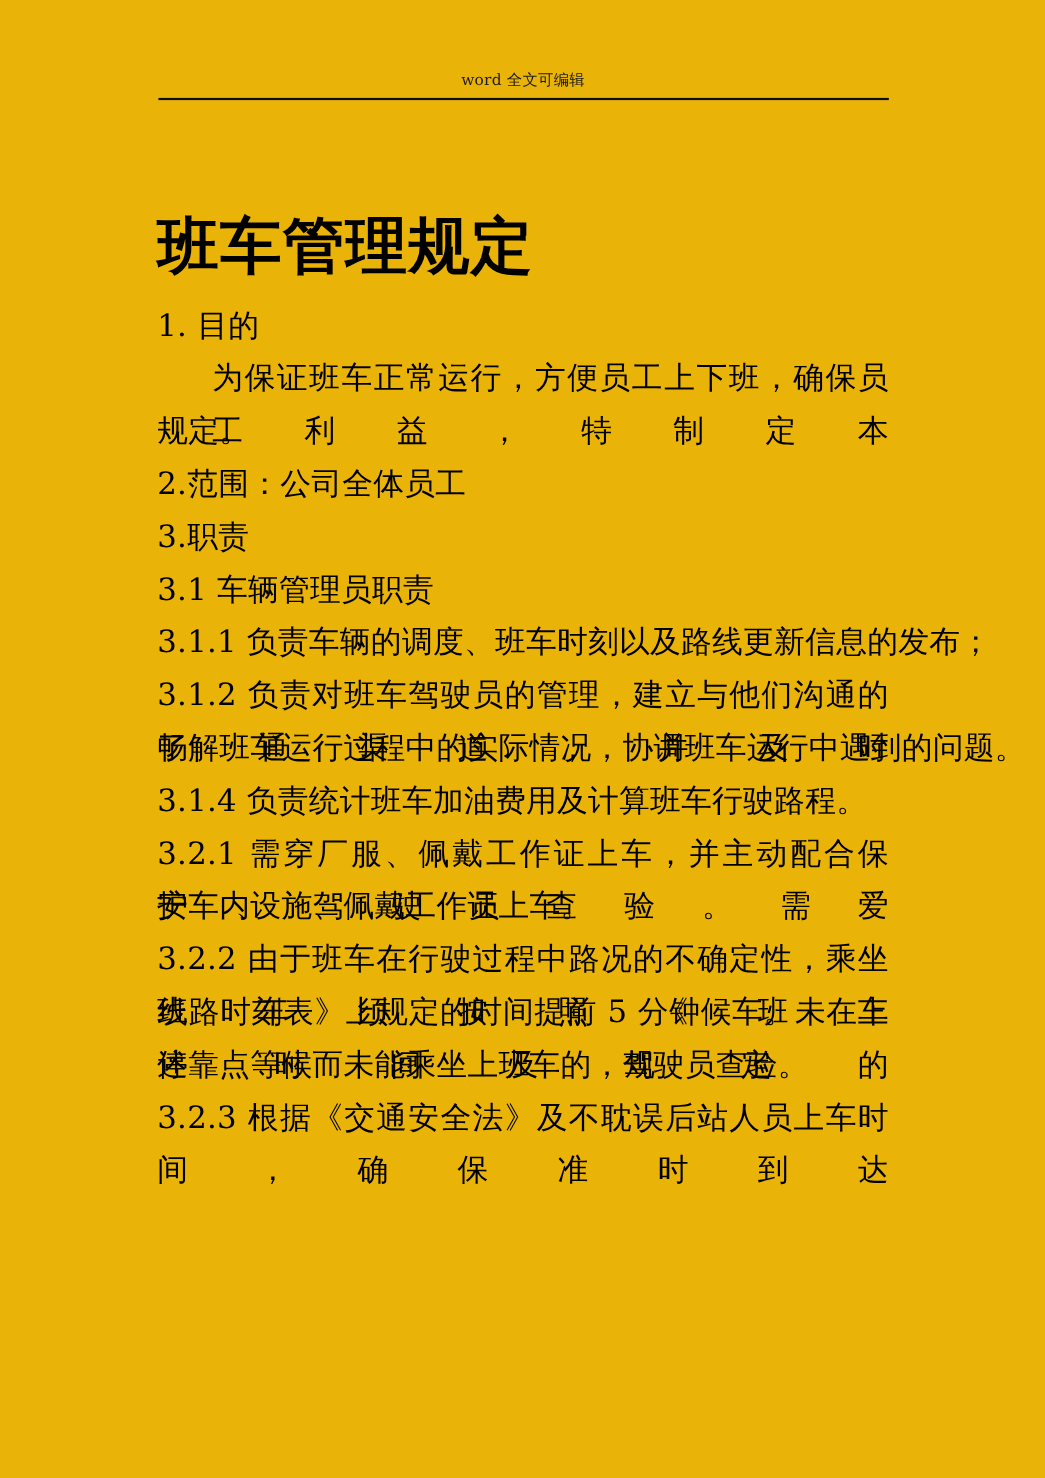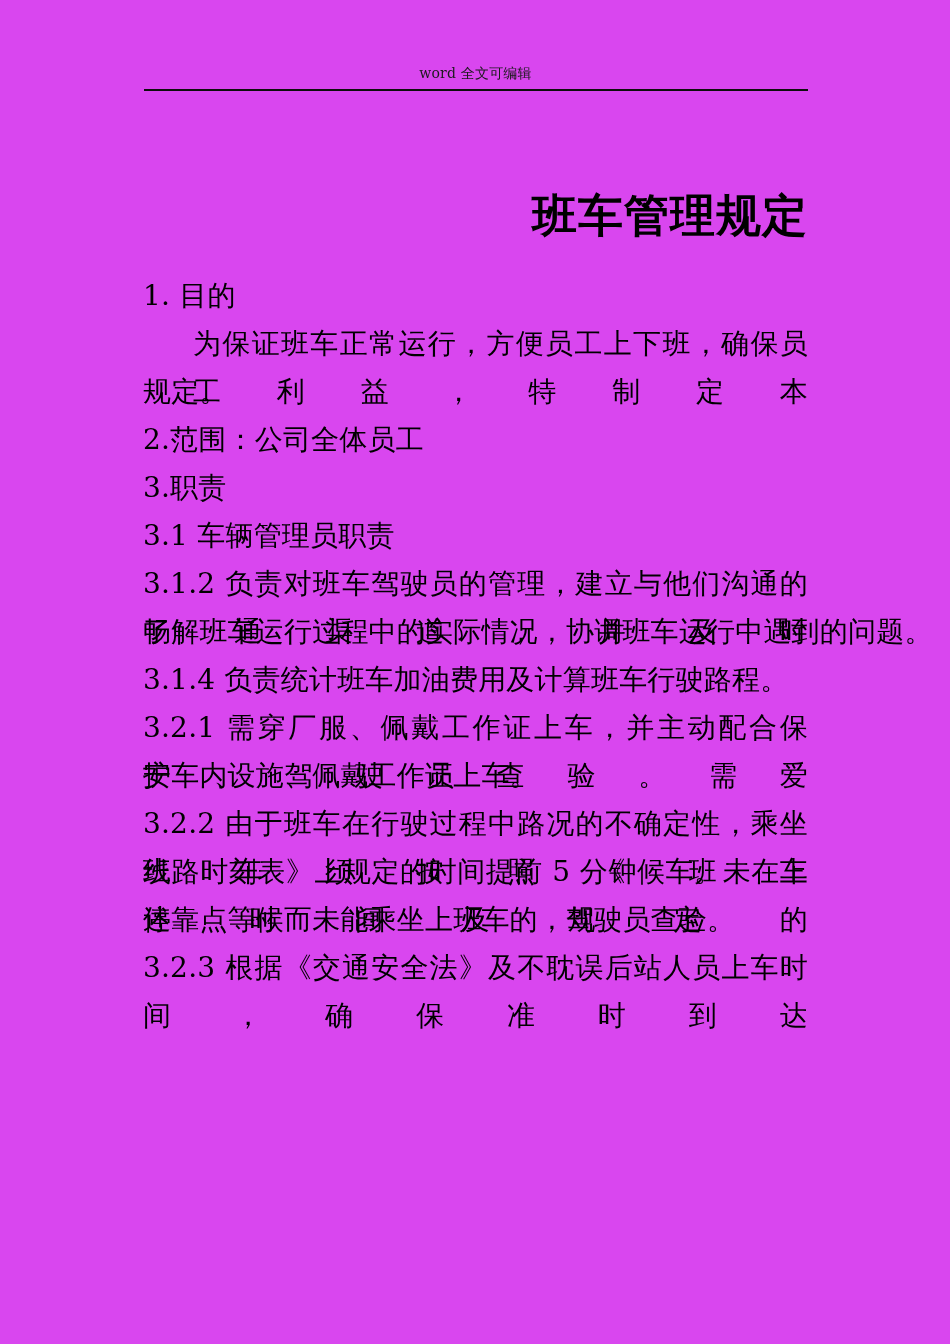--- a/index.html
+++ b/index.html
@@ -43,22 +43,22 @@
     width: 664px;
     height: 0;
     border-top: 2px solid #0d0d0d;
   }
   
   .doc-title {
     position: absolute;
     left: 0;
     top: 157px;
     width: 665px;
-    text-align: right;
-    font-size: 45px;
+    text-align: left;
+    font-size: 56px;
     line-height: 58px;
     font-weight: bold;
     letter-spacing: 1px;
     white-space: nowrap;
   }
   
   .body-block {
     position: absolute;
     left: 0;
     top: 272px;
@@ -76,36 +76,37 @@
     text-align: justify;
     text-align-last: justify;
   }
   .line.indent2 {
     padding-left: 50px;
   }
 </style>
 </head>
 <body>
 
-<div class="page" style="background: #d946ef; color: rgb(0, 0, 0);">
+<div class="page" style="background: #eab308; color: rgb(0, 0, 0);">
   <div class="content">
 
     <div class="header">word 全文可编辑</div>
 
     <div class="header-rule" style="border-top-color: rgb(13, 13, 13);"></div>
 
     <h1 class="doc-title">班车管理规定</h1>
 
     <div class="body-block" id="body-block">
         <div class="line">1. 目的</div>
         <div class="line justify indent2">为保证班车正常运行，方便员工上下班，确保员工利益，特制定本</div>
         <div class="line">规定。</div>
         <div class="line">2.范围：公司全体员工</div>
         <div class="line">3.职责</div>
         <div class="line">3.1 车辆管理员职责</div>
+        <div class="line">3.1.1 负责车辆的调度、班车时刻以及路线更新信息的发布；</div>
         <div class="line justify">3.1.2 负责对班车驾驶员的管理，建立与他们沟通的畅通渠道，并及时</div>
         <div class="line">了解班车运行过程中的实际情况，协调班车运行中遇到的问题。</div>
         <div class="line">3.1.4 负责统计班车加油费用及计算班车行驶路程。</div>
         <div class="line justify">3.2.1 需穿厂服、佩戴工作证上车，并主动配合保安、驾驶员查验。需爱</div>
         <div class="line">护车内设施、佩戴工作证上车。</div>
         <div class="line justify">3.2.2 由于班车在行驶过程中路况的不确定性，乘坐班车须按照《班车</div>
         <div class="line justify">线路时刻表》上规定的时间提前 5 分钟候车。未在上述时间及规定的</div>
         <div class="line">停靠点等候而未能乘坐上班车的，驾驶员查验。</div>
         <div class="line justify">3.2.3 根据《交通安全法》及不耽误后站人员上车时间，确保准时到达</div>
       </div>

